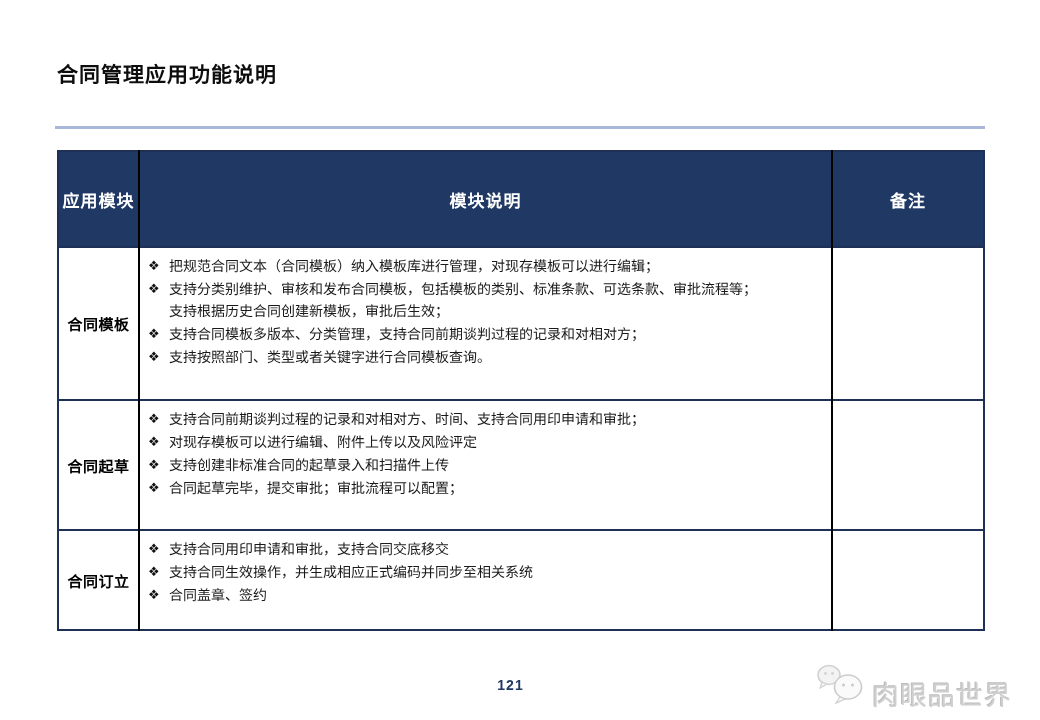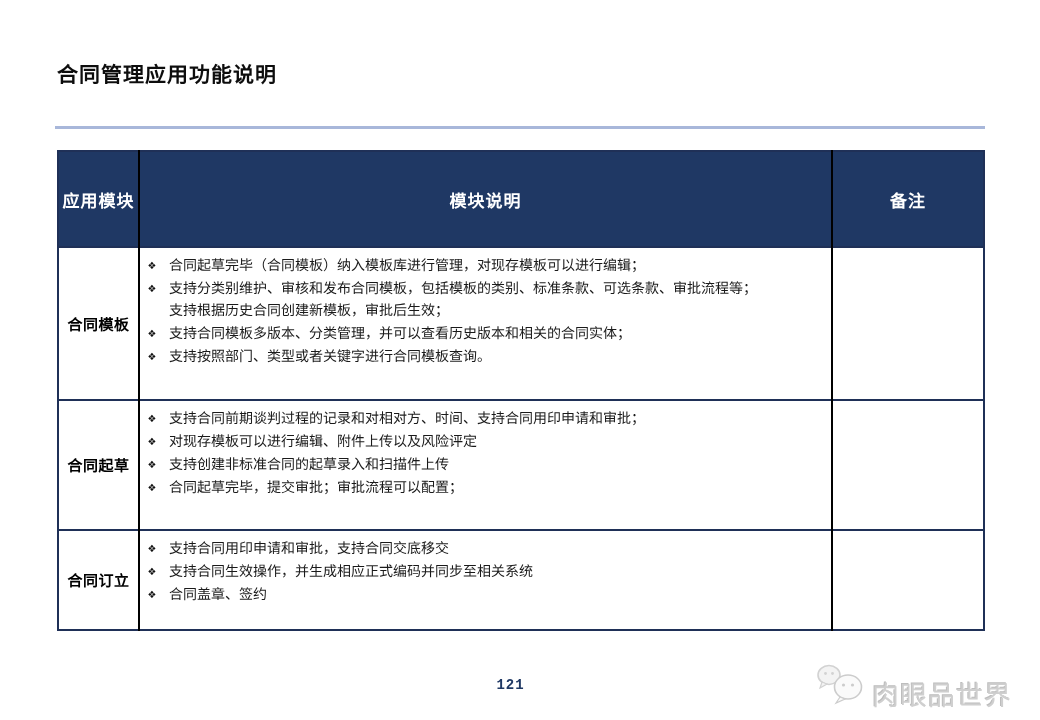--- a/index.html
+++ b/index.html
@@ -16,21 +16,20 @@
   body{
     font-family:"Liberation Sans","DejaVu Sans",sans-serif;
     color:var(--body-text);
   }
   .slide{
     position:relative;
     width:1040px;
     height:720px;
     background:#ffffff;
     overflow:hidden;
-    font-family:Liberation Mono, monospace;
   }
   .page-title{
     position:absolute;
     left:57px;
     top:58px;
     font-size:21px;
     font-weight:700;
     color:#0d0d0d;
     letter-spacing:1px;
   }
@@ -161,30 +160,30 @@
         <th>备注</th>
       </tr>
     </thead>
     <tbody>
       <tr class="row-1">
         <td class="module-cell">合同模板</td>
         <td class="desc-cell">
           <ul class="feature-list">
             <li>
               <span class="bullet">❖</span>
-              <span class="item-text">合同起草完毕（合同模板）纳入模板库进行管理，对现存模板可以进行编辑；</span>
+              <span class="item-text">把规范合同文本（合同模板）纳入模板库进行管理，对现存模板可以进行编辑；</span>
             </li>
             <li>
               <span class="bullet">❖</span>
               <span class="item-text">支持分类别维护、审核和发布合同模板，包括模板的类别、标准条款、可选条款、审批流程等；
 支持根据历史合同创建新模板，审批后生效；</span>
             </li>
             <li>
               <span class="bullet">❖</span>
-              <span class="item-text">支持合同模板多版本、分类管理，并可以查看历史版本和相关的合同实体；</span>
+              <span class="item-text">支持合同模板多版本、分类管理，支持合同前期谈判过程的记录和对相对方；</span>
             </li>
             <li>
               <span class="bullet">❖</span>
               <span class="item-text">支持按照部门、类型或者关键字进行合同模板查询。</span>
             </li>
           </ul>
         </td>
         <td class="note-cell"></td>
       </tr>
       <tr class="row-2">

